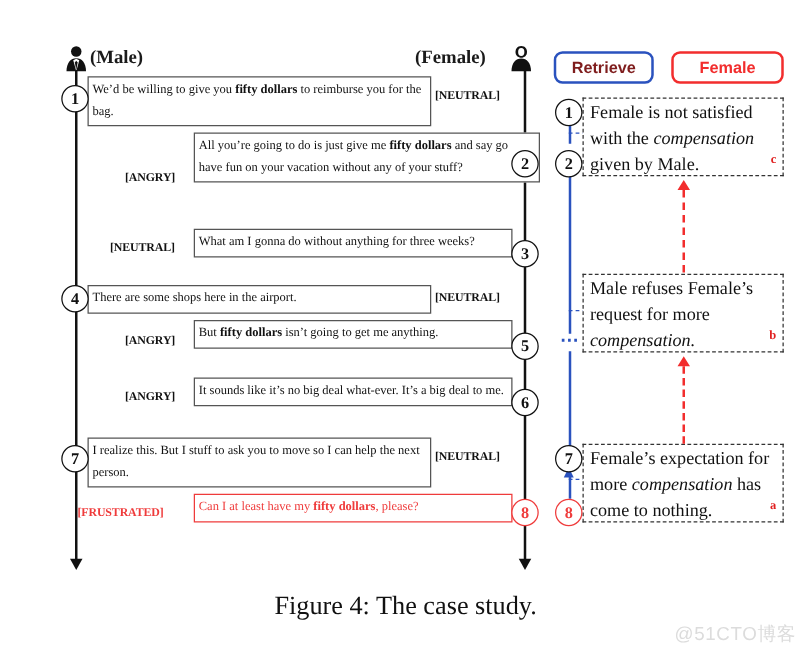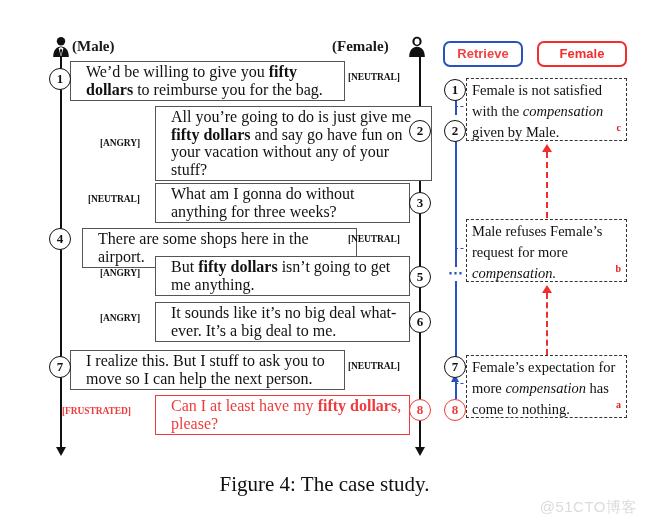--- a/index.html
+++ b/index.html
@@ -76,22 +76,22 @@
     letter-spacing: 1px;
     line-height: 8px;
   }
 
   
   .msg {
     position: absolute;
     box-sizing: border-box;
     border: 1.6px solid #555;
     background: #fff;
-    padding: 1px 4px 2px 15px;
-    font-size: 16px;
+    padding: 1px 4px 2px 3px;
+    font-size: 10px;
     line-height: 17.5px;
     color: #111;
   }
   .msg.red {
     border-color: #ef3b3b;
     color: #ef3b3b;
   }
 
   
   .emotion {
@@ -123,21 +123,21 @@
   .turn-circle.red { border-color: #ef3b3b; color: #ef3b3b; }
   .turn-circle.blueline { z-index: 6; }
 
   
   .legend-btn {
     position: absolute;
     box-sizing: border-box;
     border-radius: 7px;
     border: 2.2px solid #2a52be;
     background: #fff;
-    color: #ef4444;
+    color: #7f1d1d;
     font-family: "Liberation Sans", sans-serif;
     font-weight: bold;
     font-size: 13px;
     text-align: center;
     line-height: 22px;
     height: 26px;
   }
   .legend-btn.reason { border-color: #f22d2d; color: #f22d2d; }
 
   
@@ -240,21 +240,21 @@
   </div>
   <div class="emotion" style="left:100px; top:138px;">[ANGRY]</div>
   <div class="turn-circle" style="left:409px; top:120px;">2</div>
 
   <div class="msg" style="left:155px; top:183px; width:255px;">
     <span><span>What am I gonna do without anything for three weeks?</span></span>
   </div>
   <div class="emotion" style="left:88px; top:194px;">[NEUTRAL]</div>
   <div class="turn-circle" style="left:409px; top:192px;">3</div>
 
-  <div class="msg" style="left:70px; top:228px; width:275px;margin-left:12px;">
+  <div class="msg" style="left:70px; top:228px; width:275px;">
     <span><span>There are some shops here in the airport.</span></span>
   </div>
   <div class="emotion" style="left:348px; top:234px;">[NEUTRAL]</div>
   <div class="turn-circle" style="left:49px; top:228px;">4</div>
 
   <div class="msg" style="left:155px; top:256px; width:255px;">
     <span><span>But </span><span style="font-weight: bold;">fifty dollars</span><span> isn’t going to get me anything.</span></span>
   </div>
   <div class="emotion" style="left:100px; top:268px;">[ANGRY]</div>
   <div class="turn-circle" style="left:409px; top:266px;">5</div>

